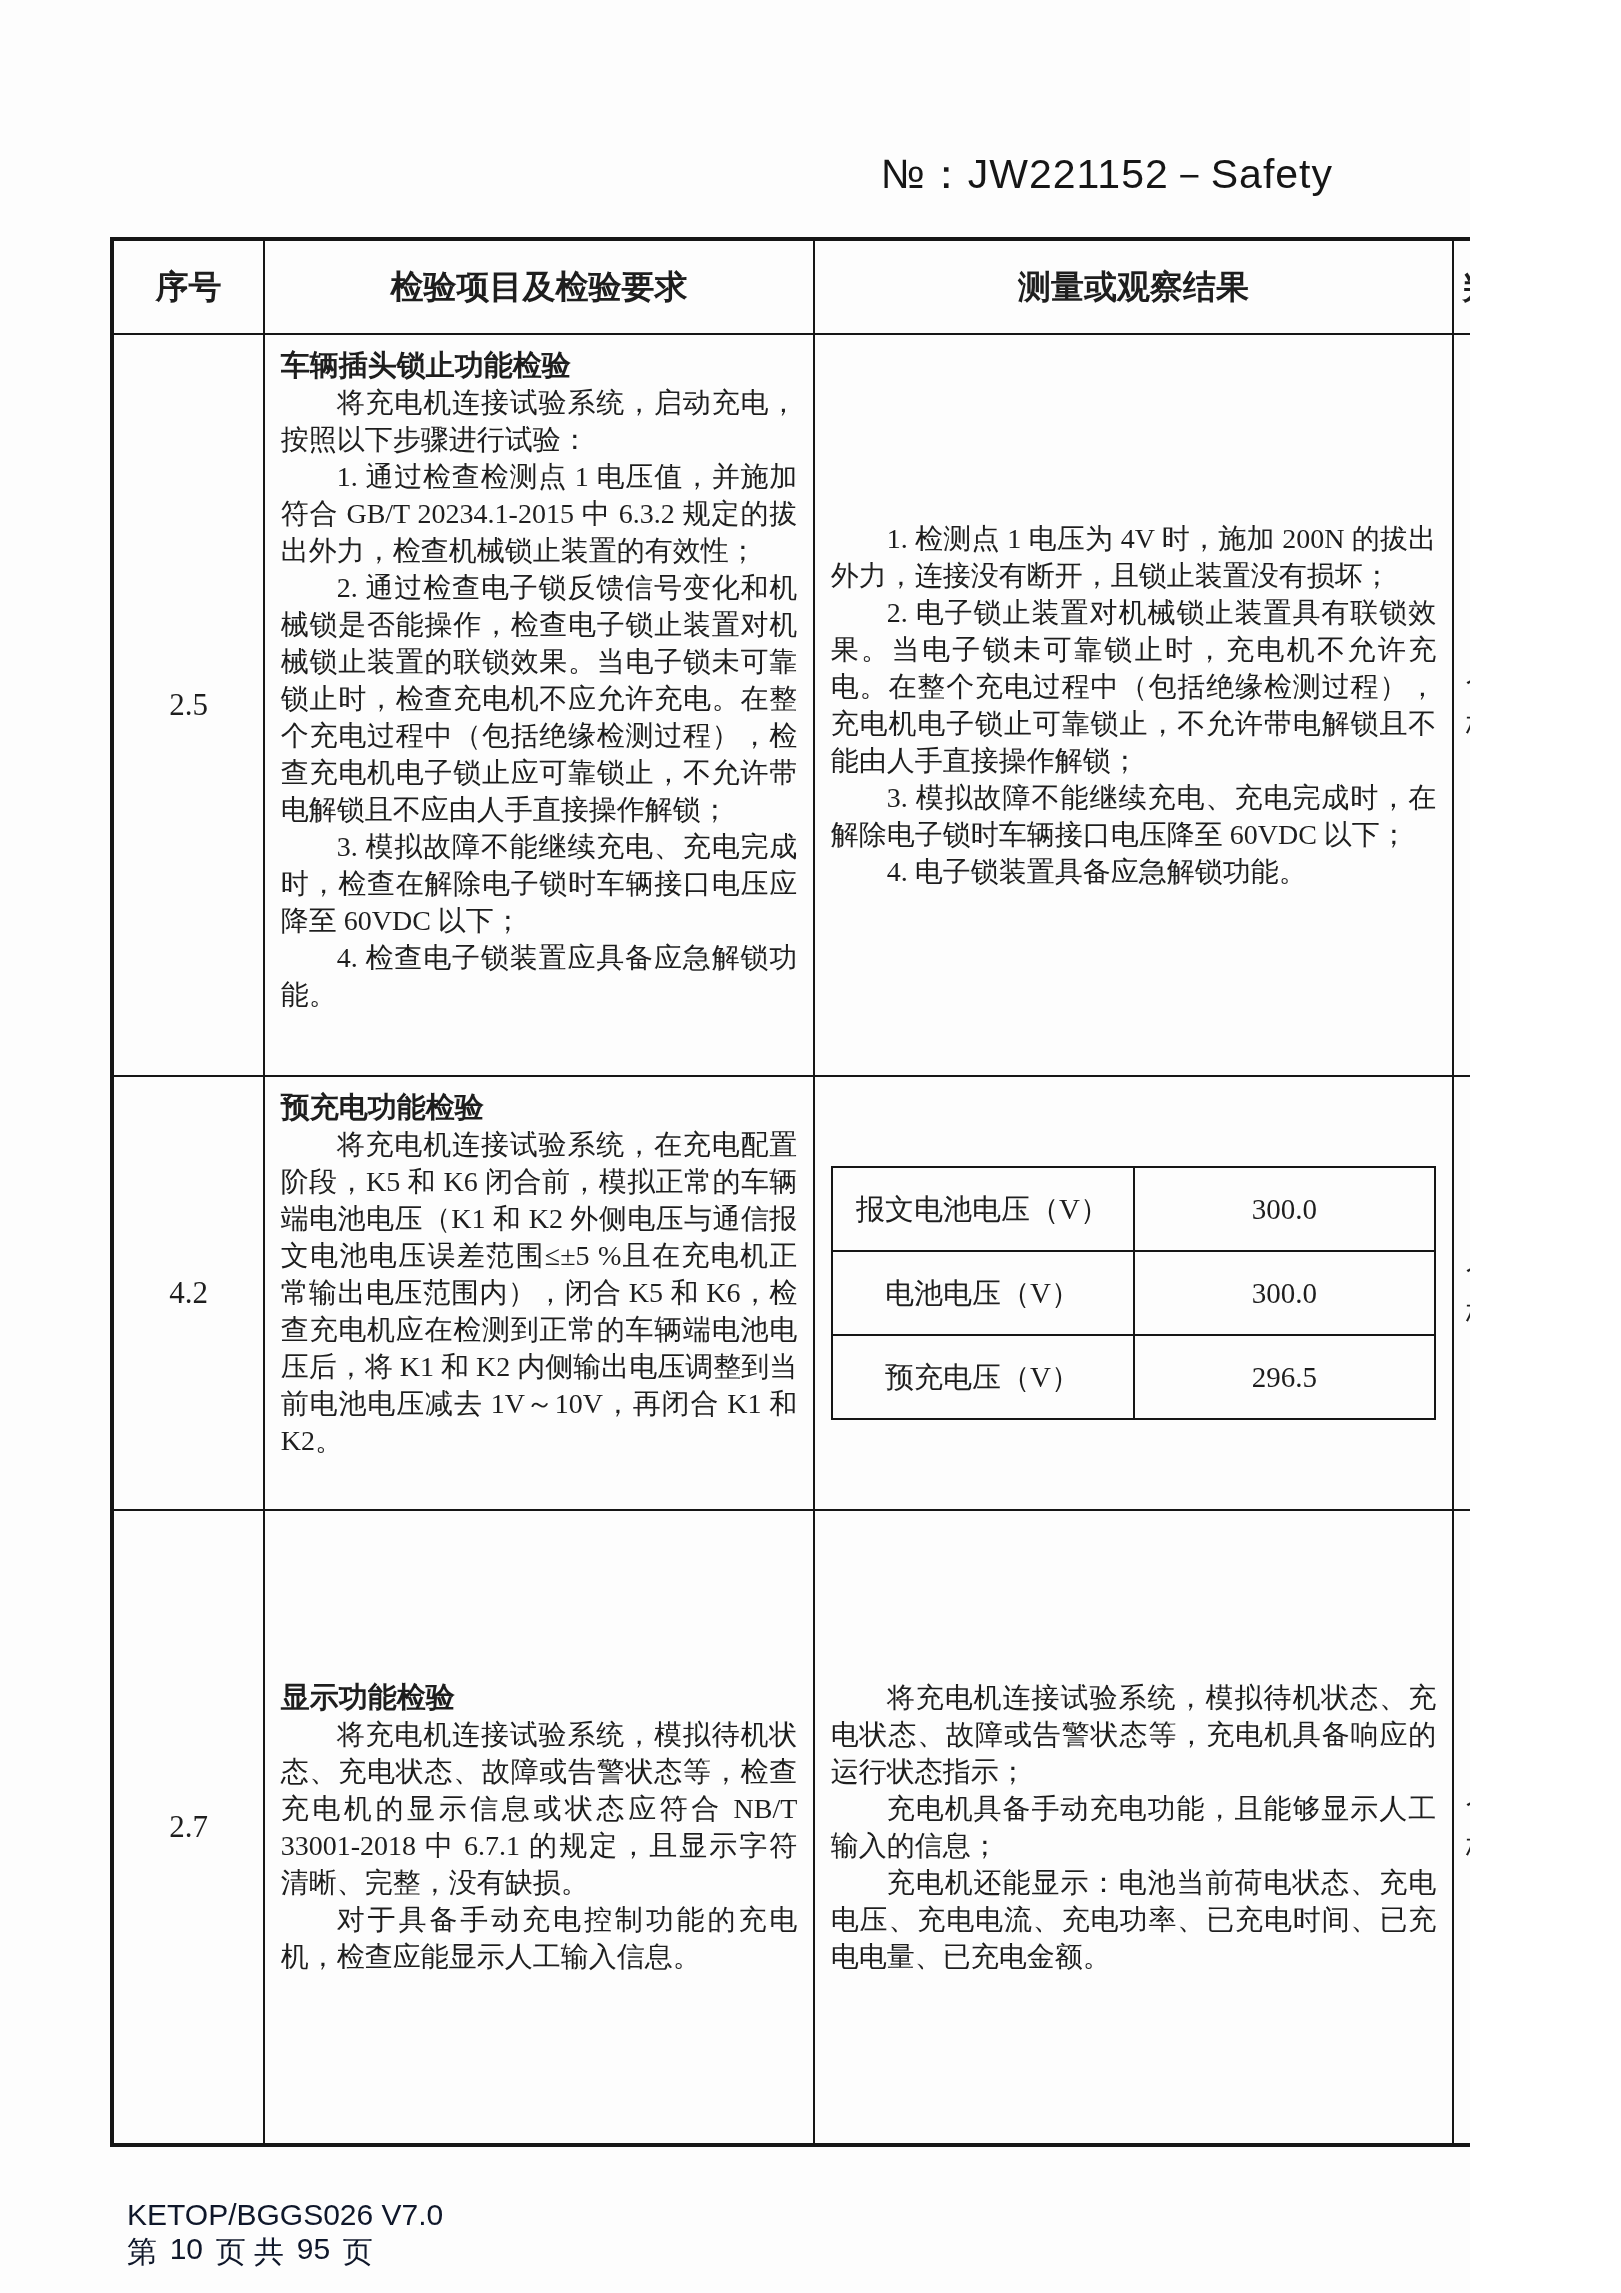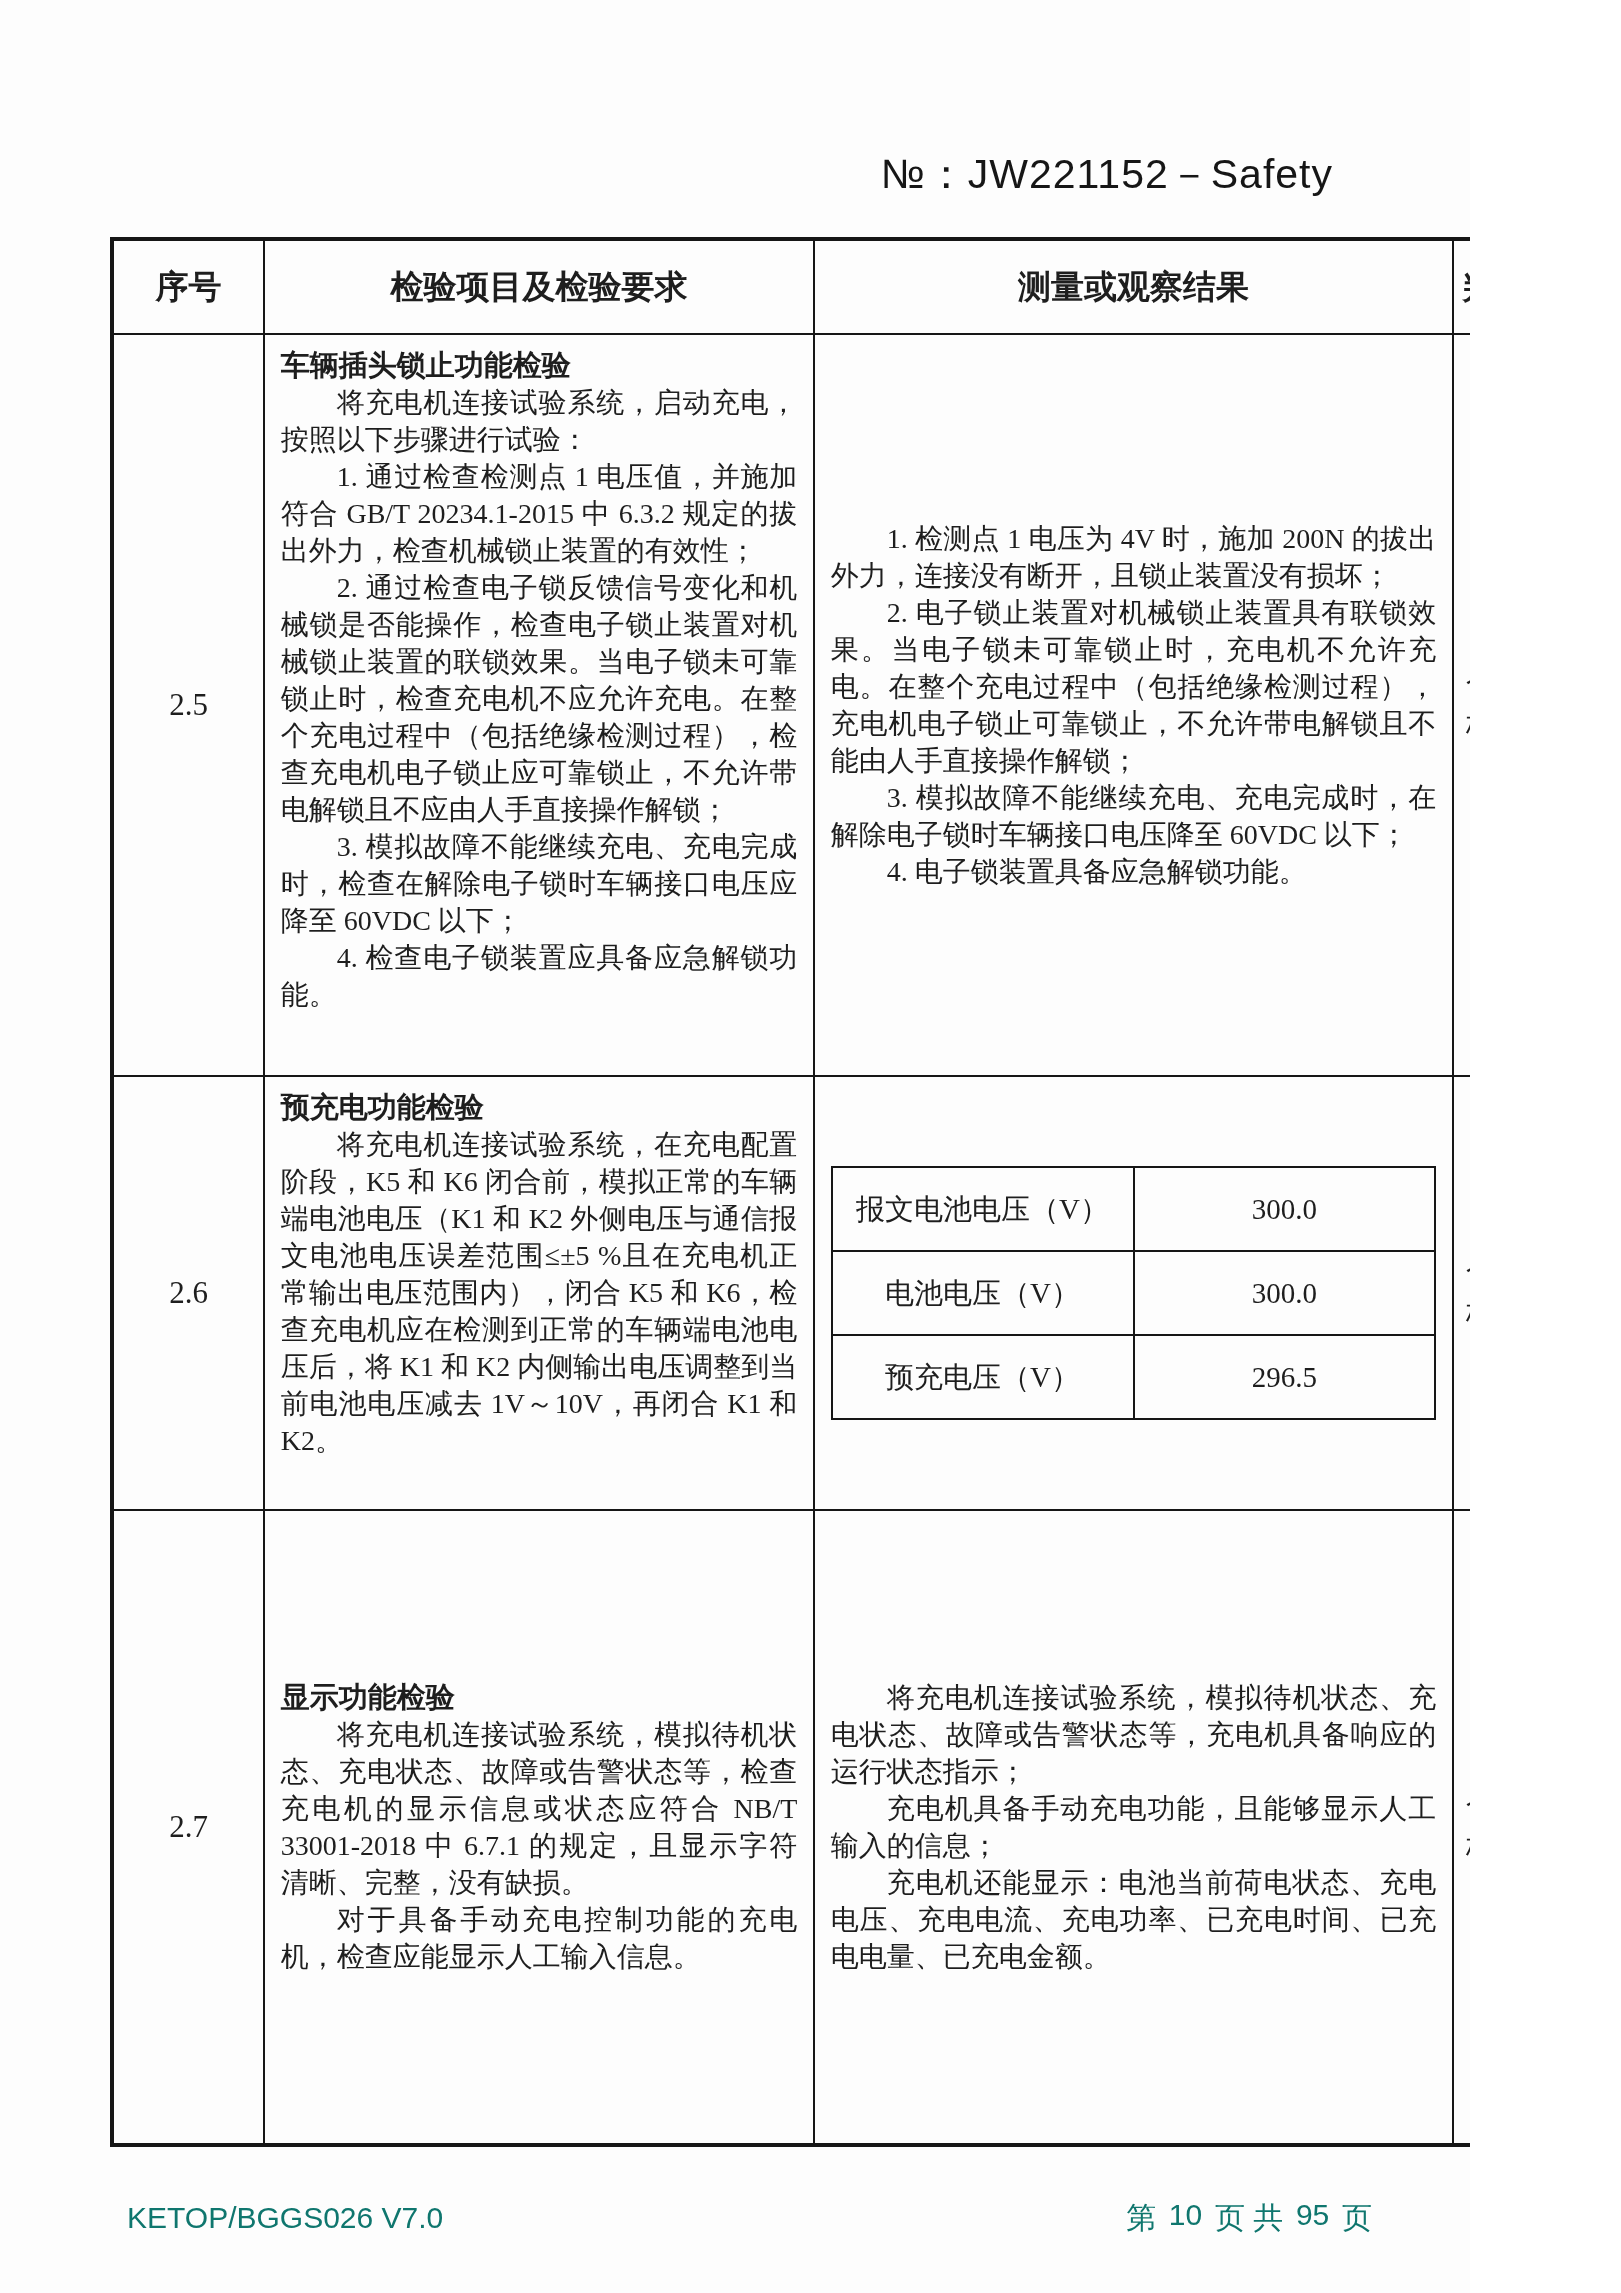--- a/index.html
+++ b/index.html
@@ -90,22 +90,23 @@
   table.inner td.inner-label { width: 50%; }
   .footer {
     position: absolute;
     left: 127px;
     right: 98px;
     top: 2198px;
     display: flex;
     justify-content: space-between;
     align-items: baseline;
     font-size: 30px;
-    color: #0f766e;
+    color: #0f172a;
     font-family: "Liberation Sans", sans-serif;
+    flex-direction: column;
   }
   .pagination {
     display: inline-flex;
     gap: 12.7px;
   }
 </style>
 </head>
 <body>
 
 <div class="page">
@@ -142,21 +143,21 @@
         <td class="result vmid">
           <p class="para">1. 检测点 1 电压为 4V 时，施加 200N 的拔出外力，连接没有断开，且锁止装置没有损坏；</p>
           <p class="para">2. 电子锁止装置对机械锁止装置具有联锁效果。当电子锁未可靠锁止时，充电机不允许充电。在整个充电过程中（包括绝缘检测过程），充电机电子锁止可靠锁止，不允许带电解锁且不能由人手直接操作解锁；</p>
           <p class="para">3. 模拟故障不能继续充电、充电完成时，在解除电子锁时车辆接口电压降至 60VDC 以下；</p>
           <p class="para">4. 电子锁装置具备应急解锁功能。</p>
         </td>
         <td class="verdict">合格</td>
       </tr>
 
       <tr class="row-26">
-        <td class="seq">2.6</td>
+        <td class="seq">4.2</td>
         <td class="item">
           <p class="cell-title">预充电功能检验</p>
           <p class="para">将充电机连接试验系统，在充电配置阶段，K5 和 K6 闭合前，模拟正常的车辆端电池电压（K1 和 K2 外侧电压与通信报文电池电压误差范围≤±5 %且在充电机正常输出电压范围内），闭合 K5 和 K6，检查充电机应在检测到正常的车辆端电池电压后，将 K1 和 K2 内侧输出电压调整到当前电池电压减去 1V～10V，再闭合 K1 和 K2。</p>
         </td>
         <td class="result vmid">
           <table class="inner">
             <tbody>
               <tr>
                 <td class="inner-label">报文电池电压（V）</td>
                 <td>300.0</td>

